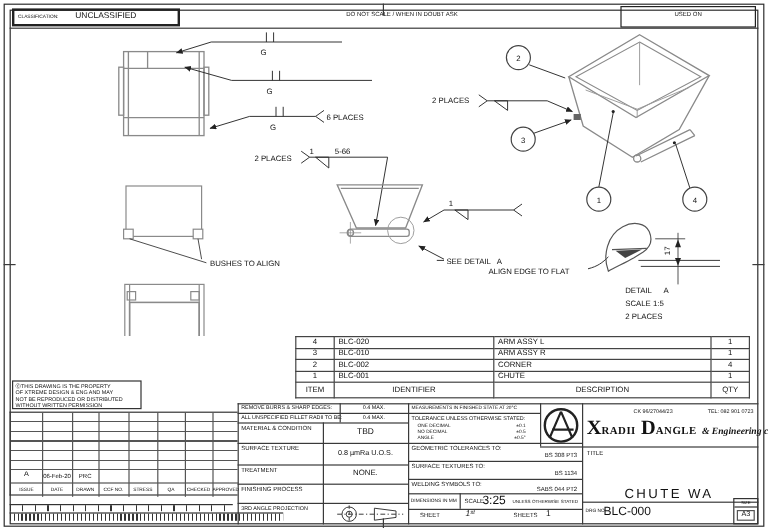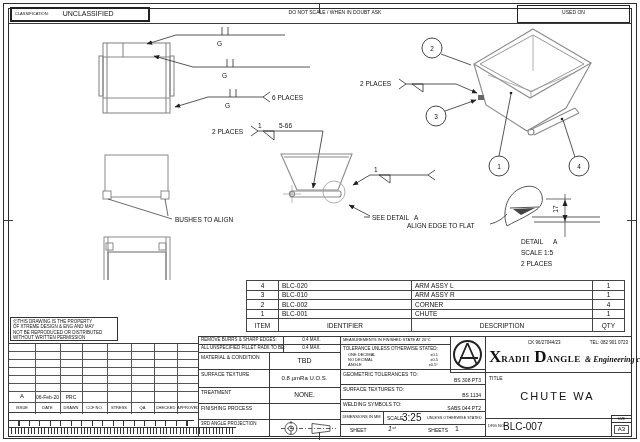--- a/index.html
+++ b/index.html
@@ -8,21 +8,21 @@
   .abs { position:absolute; }
   .hl { position:absolute; background:#3a3a3a; height:1px; }
   .vl { position:absolute; background:#3a3a3a; width:1px; }
   .t4  { font-size:4px;  line-height:1.15; }
   .t45 { font-size:4.5px;line-height:1.2; }
   .t5  { font-size:5px;  line-height:1.2; }
   .t6  { font-size:6px;  line-height:1.2; }
   .t65 { font-size:6.5px;line-height:1.2; }
   .t7  { font-size:7px;  line-height:1.2; }
   .t10 { font-size:10px; line-height:1.2; }
-  .t11 { font-size:11px; line-height:1.2; }
+  .t11 { font-size:11px; line-height:1.2;margin-top:16px; }
   .ctr { text-align:center; }
   .rt  { text-align:right; }
   svg { display:block; }
   svg text { font-family:"Liberation Sans",sans-serif; font-size:6.5px; fill:#111; }
   table.parts { position:absolute; left:246px; top:280px; width:378px; border-collapse:collapse; table-layout:fixed; }
   table.parts td { border:1px solid #444; font-size:6.5px; padding:0 3px; height:9.5px; overflow:hidden; white-space:nowrap; }
   table.parts tr.hdr td { height:13px; text-align:center; font-size:6.5px; }
   .revgrid { position:absolute; left:8px; top:343px; width:190px; height:70px;
      border-top:1px solid #3a3a3a; border-bottom:1px solid #3a3a3a; border-left:1px solid #3a3a3a;
      background-image:repeating-linear-gradient(to bottom,transparent 0 7px,#555 7px 8px);
@@ -346,19 +346,19 @@
   <div class="abs t45" style="left:528px;top:340px;">CK 96/27044/23</div>
   <div class="abs t45 rt" style="left:580px;top:340px;width:48px;">TEL: 082 901 0723</div>
   <div class="abs" style="left:489px;top:347px;width:142px;height:22px;white-space:nowrap;">
     <span class="capL">X</span><span class="capS">RADII</span>
     <span class="capL">D</span><span class="capS">ANGLE</span>
     <span class="eng">&amp; Engineering cc</span>
   </div>
   <div class="abs t5" style="left:489px;top:375px;">TITLE</div>
   <div class="abs t11 ctr" style="left:490px;top:390px;width:135px;letter-spacing:2px;">CHUTE WA</div>
   <div class="abs t4" style="left:488px;top:424px;">DRG NO</div>
-  <div class="abs t10" style="left:503px;top:421px;">BLC-007</div>
+  <div class="abs t10" style="left:503px;top:421px;">BLC-000</div>
   <div class="abs" style="left:611px;top:415px;width:21px;height:22px;border:1px solid #333;">
     <div style="font-size:3.5px;text-align:center;border-bottom:1px solid #333;padding:1px 0;">SIZE</div>
     <div class="t6 ctr" style="margin:2px 2px 0 2px;border:1px solid #555;">A3</div>
   </div>
 
 </div>
 
 </body></html>

